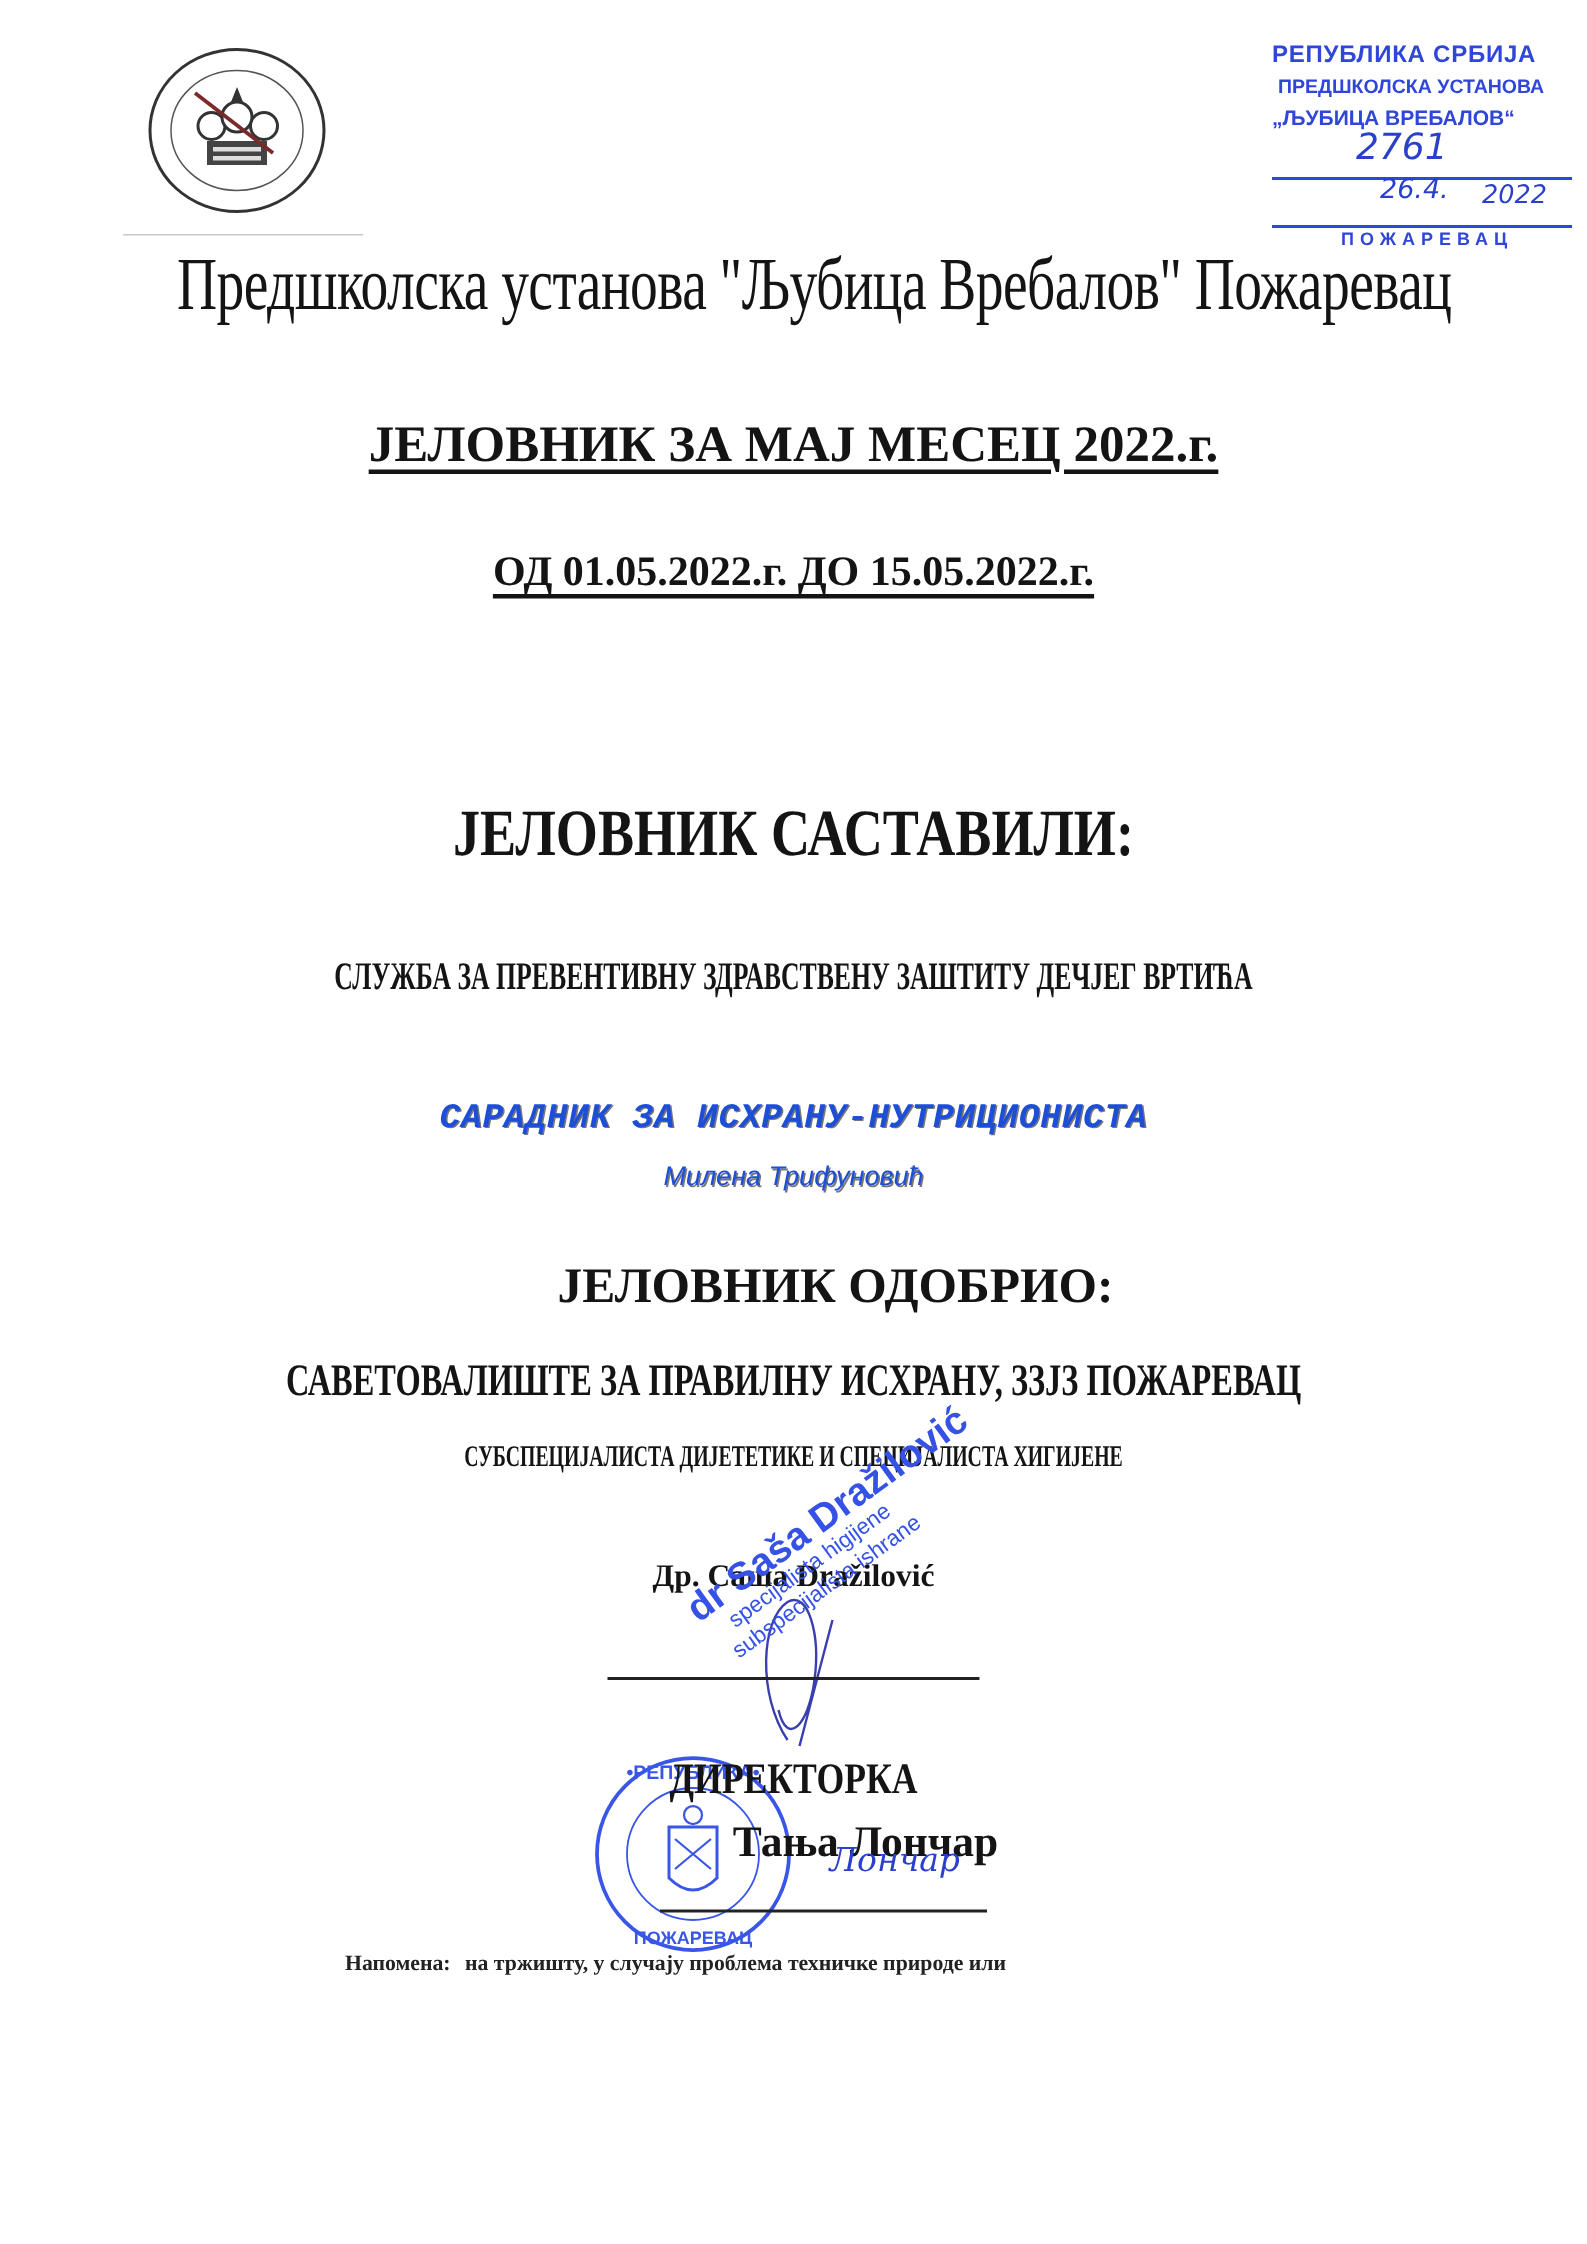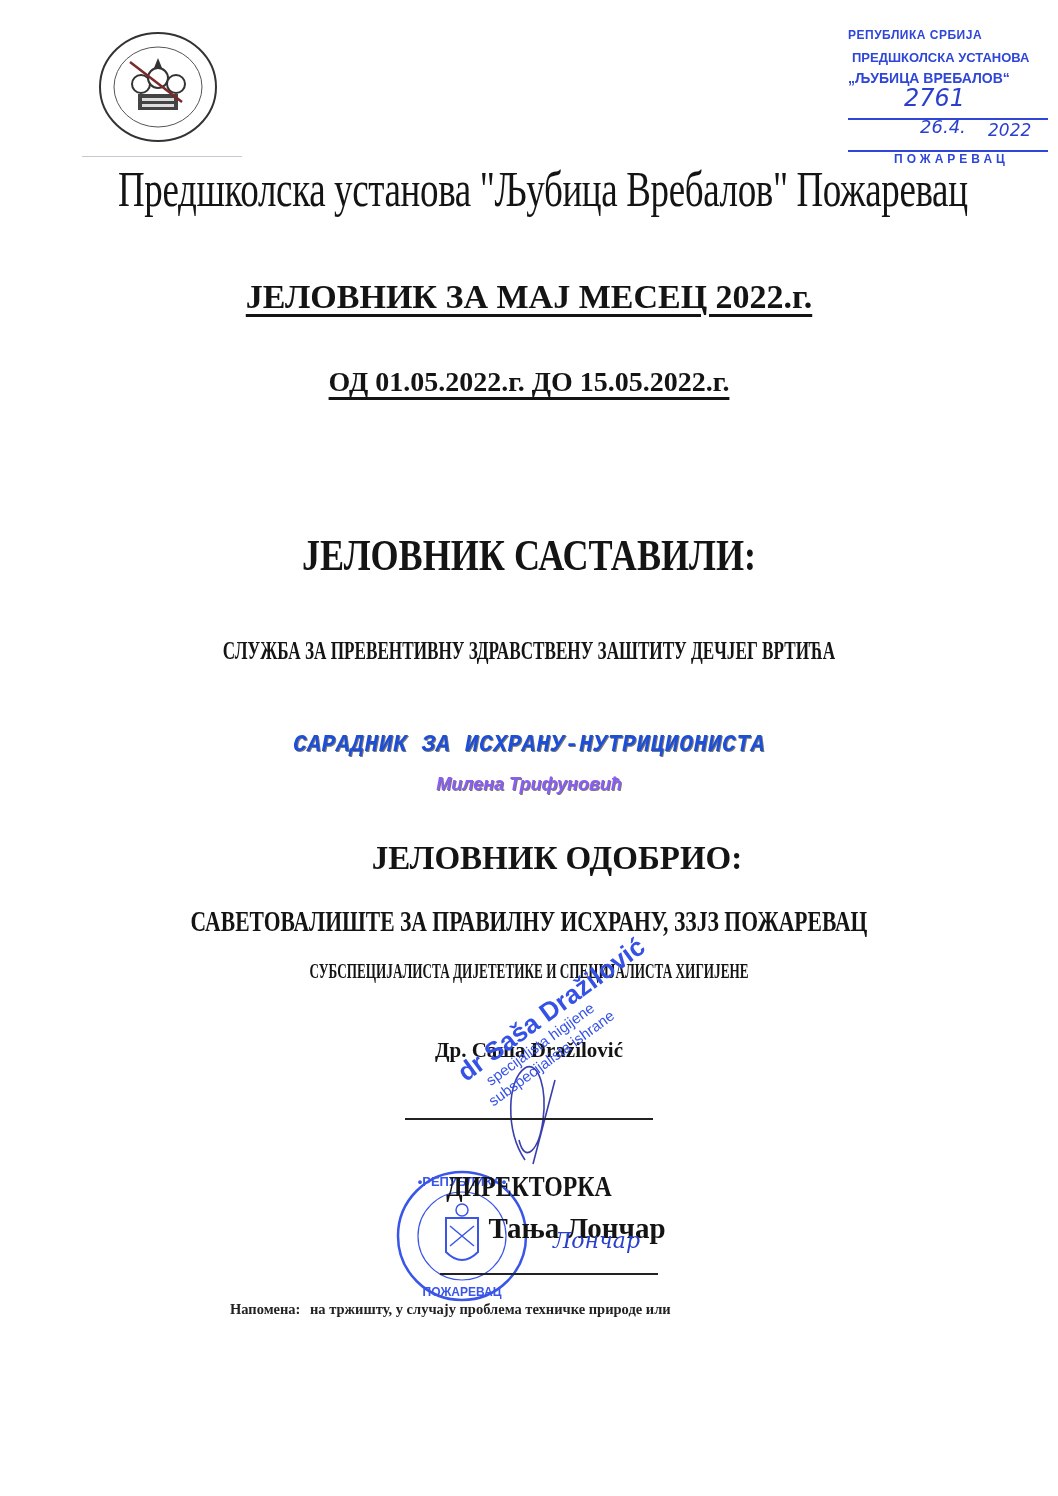--- a/index.html
+++ b/index.html
@@ -11,42 +11,42 @@
     }
     .abs { position: absolute; }
     .center-line { position: absolute; left: 0; width: 1058px; text-align: center; white-space: nowrap; }
 
     
     .logo { left: 96px; top: 28px; width: 124px; height: 118px; }
     .logo-rule { left: 82px; top: 156px; width: 160px; height: 1px; background: #c8c8d0; }
 
     
     .reg-stamp { left: 838px; top: 26px; width: 214px; height: 140px; color: #2f46d8; font-family: "Liberation Sans", sans-serif; }
-    .reg-stamp .l1 { position: absolute; left: 10px; top: 2px; font-size: 12px; font-weight: bold; letter-spacing: 0.5px; }
+    .reg-stamp .l1 { position: absolute; left: 10px; top: 2px; font-size: 16px; font-weight: bold; letter-spacing: 0.5px; }
     .reg-stamp .l2 { position: absolute; left: 14px; top: 24px; font-size: 13px; font-weight: bold; }
     .reg-stamp .l3 { position: absolute; left: 10px; top: 44px; font-size: 14px; font-weight: bold; }
     .reg-stamp .num { position: absolute; left: 66px; top: 58px; font-family: "DejaVu Sans", sans-serif; font-size: 24px; font-style: italic; color: #2a3fcc; }
     .reg-stamp .rule1 { position: absolute; left: 10px; top: 92px; width: 200px; height: 2px; background: #2f46d8; }
     .reg-stamp .date { position: absolute; left: 82px; top: 90px; font-family: "DejaVu Sans", sans-serif; font-size: 18px; font-style: italic; color: #2a3fcc; }
     .reg-stamp .year { position: absolute; left: 150px; top: 94px; font-family: "DejaVu Sans", sans-serif; font-size: 17px; font-style: italic; color: #2a3fcc; }
     .reg-stamp .rule2 { position: absolute; left: 10px; top: 124px; width: 200px; height: 2px; background: #2f46d8; }
     .reg-stamp .city { position: absolute; left: 56px; top: 126px; font-size: 12px; font-weight: bold; letter-spacing: 4px; }
 
     
     .institution { top: 160px; left: 118px; width: 940px; font-size: 50px; transform: scaleX(0.74); transform-origin: left top; text-align: left; white-space: nowrap; letter-spacing: -0.5px; }
 
     .title-main { top: 278px; font-size: 34px; font-weight: bold; text-align: center; }
     .title-main span, .title-range span { text-decoration: underline; text-decoration-thickness: 3px; text-underline-offset: 6px; }
     .title-range { top: 366px; font-size: 28px; font-weight: bold; }
 
     .composed-by { top: 530px; font-size: 44px; font-weight: bold; transform: scaleX(0.82); }
     .service { top: 636px; font-size: 26px; font-weight: bold; transform: scaleX(0.66); }
 
     .role { top: 732px; font-family: Liberation Mono, monospace; font-size: 23px; font-weight: bold; font-style: italic; letter-spacing: 0.5px; color: #1d4ed8; text-shadow: 1px 1px 0 #777; }
-    .nutri-name { top: 774px; font-family: "Liberation Sans", sans-serif; font-size: 18px; font-weight: bold; font-style: italic; color: #8b5cf6; text-shadow: 1px 1px 0 #777; }
+    .nutri-name { top: 774px; font-family: "Liberation Sans", sans-serif; font-size: 18px; font-weight: normal; font-style: italic; color: #1d4ed8; text-shadow: 1px 1px 0 #777; }
 
     .approved-by { top: 840px; font-size: 33px; font-weight: bold; padding-left: 28px; }
     .counseling { top: 904px; font-size: 30px; font-weight: bold; transform: scaleX(0.72); }
     .subspec { top: 960px; font-size: 20px; font-weight: bold; transform: scaleX(0.66); }
 
     .doctor { top: 1038px; font-size: 21px; font-weight: bold; }
     .sig-line1 { left: 405px; top: 1118px; width: 248px; height: 1.5px; background: #222; }
 
     .doc-stamp { left: 528px; top: 1038px; width: 180px; height: 130px; color: #3652e6; font-family: "Liberation Sans", sans-serif; transform: rotate(-36deg); transform-origin: left bottom; }
     .doc-stamp .s1 { position: absolute; left: 0; top: 0; font-size: 26px; font-weight: bold; white-space: nowrap; }

